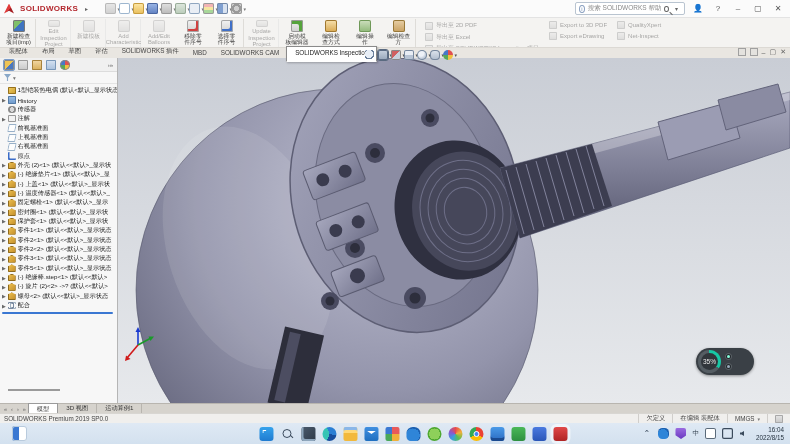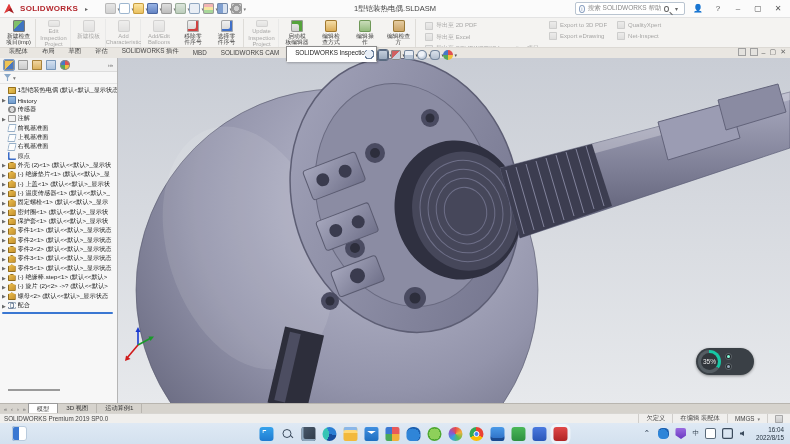--- a/index.html
+++ b/index.html
@@ -227,21 +227,20 @@
         <span class="qai" data-icon="rebuild">
           <span class="dd">▾</span>
         </span>
         <span class="qai" data-icon="display">
           <span class="dd">▾</span>
         </span>
         <span class="qai" data-icon="options">
           <span class="dd">▾</span>
         </span>
       </div>
-    <div id="doctitle">1型铠装热电偶.SLDASM</div>
     <div id="tb-right">
       <div id="searchbox">
         <span class="info">i</span>
         <span class="ph">搜索 SOLIDWORKS 帮助</span>
         <span class="mag"></span>
         <span class="flyarr">▾</span>
       </div>
       <span class="winbtn">👤</span>
       <span class="winbtn">?</span>
       <span class="winbtn">–</span>

